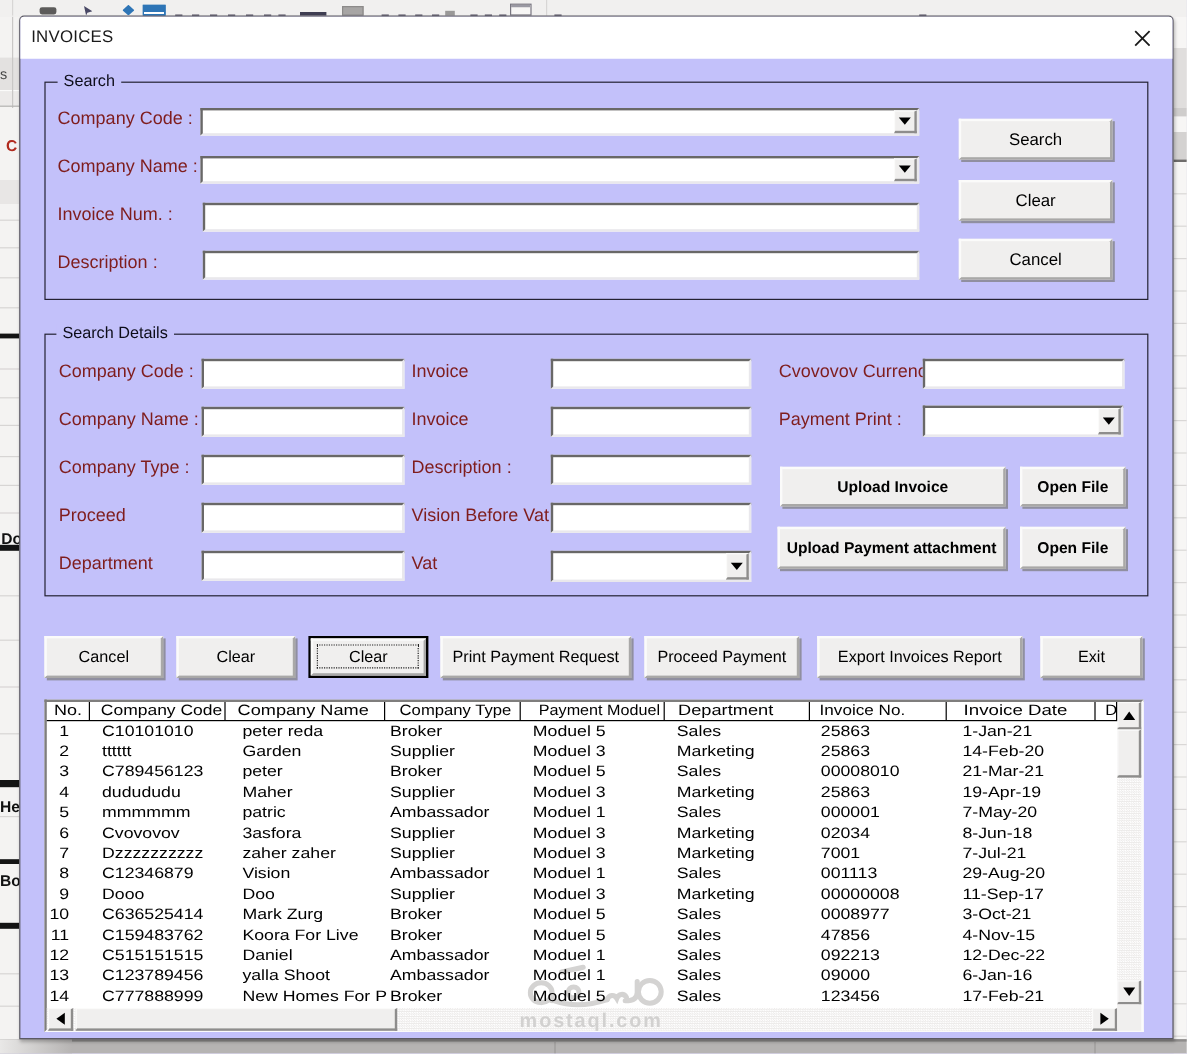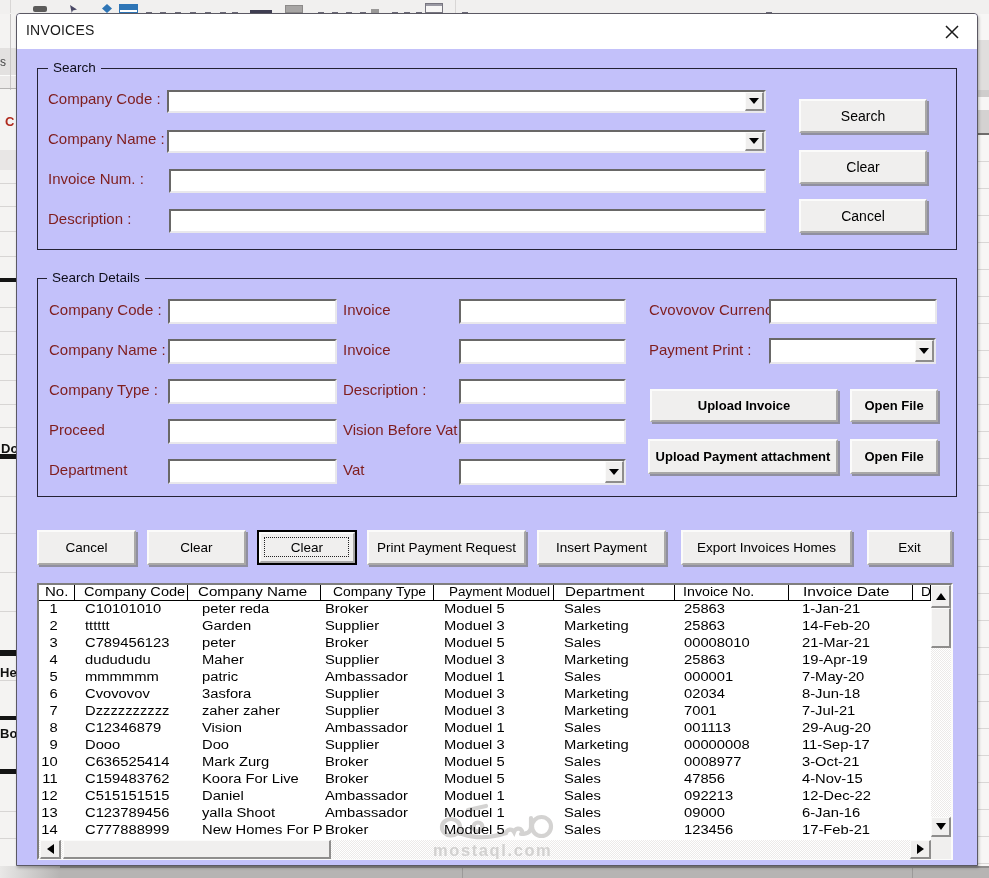--- a/index.html
+++ b/index.html
@@ -175,22 +175,22 @@
   </div>
 <div class="btn btnb" style="left:650px;top:389px;width:188px;height:33px;">Upload Invoice</div>
 <div class="btn btnb" style="left:850px;top:389px;width:88px;height:33px;">Open File</div>
 <div class="btn btnb" style="left:648px;top:439px;width:190px;height:35px;">Upload Payment attachment</div>
 <div class="btn btnb" style="left:850px;top:439px;width:88px;height:35px;">Open File</div>
 <div class="btn" style="left:37px;top:530px;width:99px;height:35px;font-size:13.5px;">Cancel</div>
 <div class="btn" style="left:147px;top:530px;width:99px;height:35px;font-size:13.5px;">Clear</div>
 <div style="position:absolute;left:257px;top:530px;width:100px;height:35px;background:#000;"></div>
 <div class="btn" style="left:259px;top:532px;width:96px;height:31px;font-size:13.5px;box-shadow:none;"><div style="position:absolute;left:3px;top:3px;right:4px;bottom:4px;border:1px dotted #222;"></div>Clear</div>
 <div class="btn" style="left:367px;top:530px;width:159px;height:35px;font-size:13.5px;">Print Payment Request</div>
-<div class="btn" style="left:537px;top:530px;width:129px;height:35px;font-size:13.5px;">Insert Payment</div>
-<div class="btn" style="left:681px;top:530px;width:171px;height:35px;font-size:13.5px;">Export Invoices Homes</div>
+<div class="btn" style="left:537px;top:530px;width:129px;height:35px;font-size:13.5px;">Proceed Payment</div>
+<div class="btn" style="left:681px;top:530px;width:171px;height:35px;font-size:13.5px;">Export Invoices Report</div>
 <div class="btn" style="left:867px;top:530px;width:85px;height:35px;font-size:13.5px;">Exit</div>
 <div style="position:absolute;left:37px;top:583px;width:916px;height:277px;background:#fff;border-top:2px solid #7f7e7d;border-left:2px solid #7f7e7d;border-right:2px solid #fbfbfa;border-bottom:2px solid #fbfbfa;"></div>
 <svg class="ab" style="left:420px;top:800px;z-index:3;" width="160" height="60" viewBox="0 0 160 60">
 <g fill="none" stroke="#d4d3d2" stroke-width="4.2" stroke-linecap="round">
 <circle cx="121.5" cy="26.5" r="9.5"></circle>
 <path d="M111 18 L 111 27 C 111 33, 106 34, 101 34"></path>
 <path d="M86 33 a4.6 5.5 0 0 1 8 -1 a4.6 5.5 0 0 1 8 -1"></path>
 <path d="M42 34 Q 62 41 86 33"></path>
 <circle cx="58" cy="27" r="4.5"></circle>
 <path d="M48 10 L 66 6"></path>

